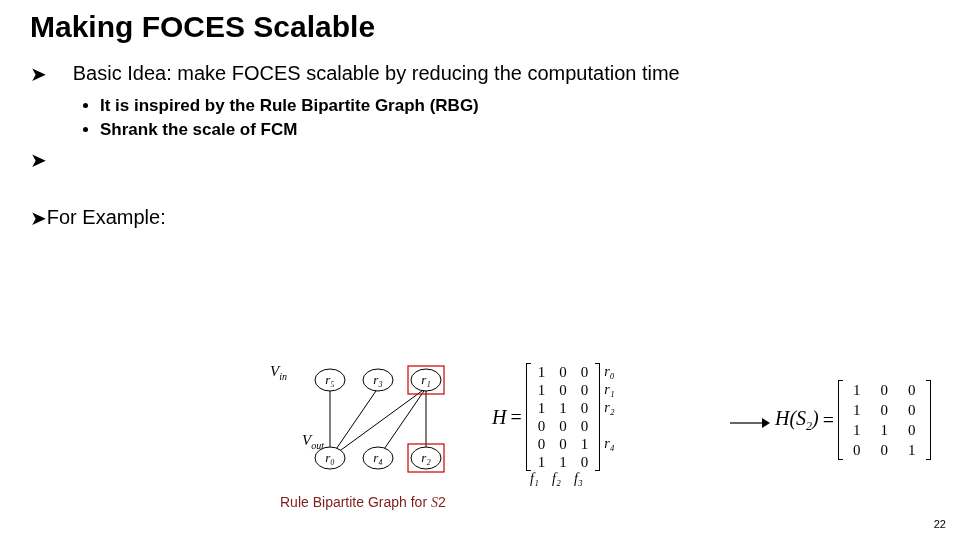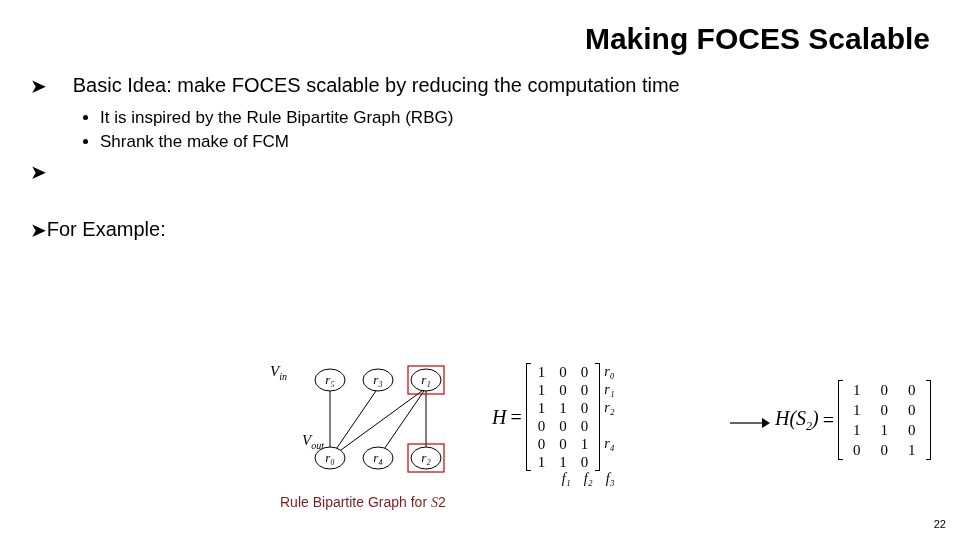--- a/index.html
+++ b/index.html
@@ -7,31 +7,31 @@
     margin: 0;
     width: 960px;
     height: 540px;
     font-family: Arial, Helvetica, sans-serif;
     background: #fff;
     position: relative;
     color: #000;
   }
   .slide { padding: 10px 30px 0 30px; }
   h1 {
-    text-align: right;
+    text-align: left;
     font-size: 30px;
     font-weight: bold;
-    margin: 12px 0 18px 0;
+    margin: 0 0 18px 0;
   }
   .lvl1 { font-size: 20px; margin: 6px 0 4px 0; display: flex; align-items: flex-start; }
   .lvl1 .arrow { margin-right: 6px; }
   .lvl1-indent .body-text { margin-left: 20px; text-align: center; }
   .lvl1-nospace .arrow { margin-right: 0; }
   .lvl2 { font-size: 17px; margin: 4px 0; list-style: disc; }
-  ul { margin: 10px 0 8px 0; padding-left: 70px; }
+  ul { margin: 10px 0 8px 0; padding-left: 70px; font-weight: bold; }
   .pagenum { position: absolute; bottom: 10px; right: 14px; font-size: 11px; }
 
   .figure-area { position: absolute; left: 270px; top: 358px; width: 670px; height: 170px; }
 
   
   .rbg { position: absolute; left: 0; top: 0; width: 190px; }
   .rbg svg { position: absolute; left: 0; top: 0; }
   .node-label { position: absolute; font-family: "Times New Roman", serif; font-size: 15px; font-style: italic; }
   .node-label sub { font-size: 10px; font-style: italic; }
   .vin  { left: 0;  top: 5px; font-style: italic; }
@@ -45,21 +45,21 @@
   .mat-wrap { display: inline-flex; align-items: center; vertical-align: middle; }
   .mat-label { font-family: "Times New Roman", serif; font-size: 20px; font-style: italic; }
   .eqsign { font-family: "Times New Roman", serif; font-size: 20px; margin: 0 4px; }
   .bracket { display: inline-block; font-size: 1px; border-top: 1.2px solid #000; border-bottom: 1.2px solid #000; width: 5px; align-self: stretch; }
   .bracket.left { border-left: 1.2px solid #000; }
   .bracket.right { border-right: 1.2px solid #000; }
   table.mat { border-collapse: collapse; font-family: "Times New Roman", serif; font-size: 15px; }
   table.mat td { padding: 0 7px; text-align: center; line-height: 18px; }
   .row-labels { display: inline-block; vertical-align: middle; font-family: "Times New Roman", serif; font-size: 14px; font-style: italic; margin-left: 4px; }
   .row-labels div { line-height: 18px; }
-  .col-labels { font-family: "Times New Roman", serif; font-size: 14px; font-style: italic; text-align: right; }
+  .col-labels { font-family: "Times New Roman", serif; font-size: 14px; font-style: italic; text-align: left; }
   .col-labels span { display: inline-block; width: 22px; }
 
   .arrow-tail { position: absolute; left: 460px; top: 55px; font-size: 20px; }
 
   
   .matHS { position: absolute; left: 505px; top: 22px; white-space: nowrap; }
   .matHS table.mat td { padding: 0 10px; line-height: 20px; }
 
   .math-s2 { font-family: "Times New Roman", serif; font-style: italic; }
   .math-s2 sub { font-size: 12px; }
@@ -69,21 +69,21 @@
 
 <div class="slide">
   <h1>Making FOCES Scalable</h1>
 
   <div class="lvl1 lvl1-indent">
     <span class="arrow">➤</span>
     <span class="body-text">Basic Idea: make FOCES scalable by reducing the computation time</span>
   </div>
   <ul>
     <li class="lvl2">It is inspired by the Rule Bipartite Graph (RBG)</li>
-    <li class="lvl2">Shrank the make of FCM</li>
+    <li class="lvl2">Shrank the scale of FCM</li>
   </ul>
 
   <div class="lvl1 lvl1-nospace">
     <span class="arrow">➤</span>
   </div>
 
   <div style="height:24px"></div>
   <div class="lvl1 lvl1-nospace">
     <span class="arrow">➤</span>
     <span>For Example:</span>

